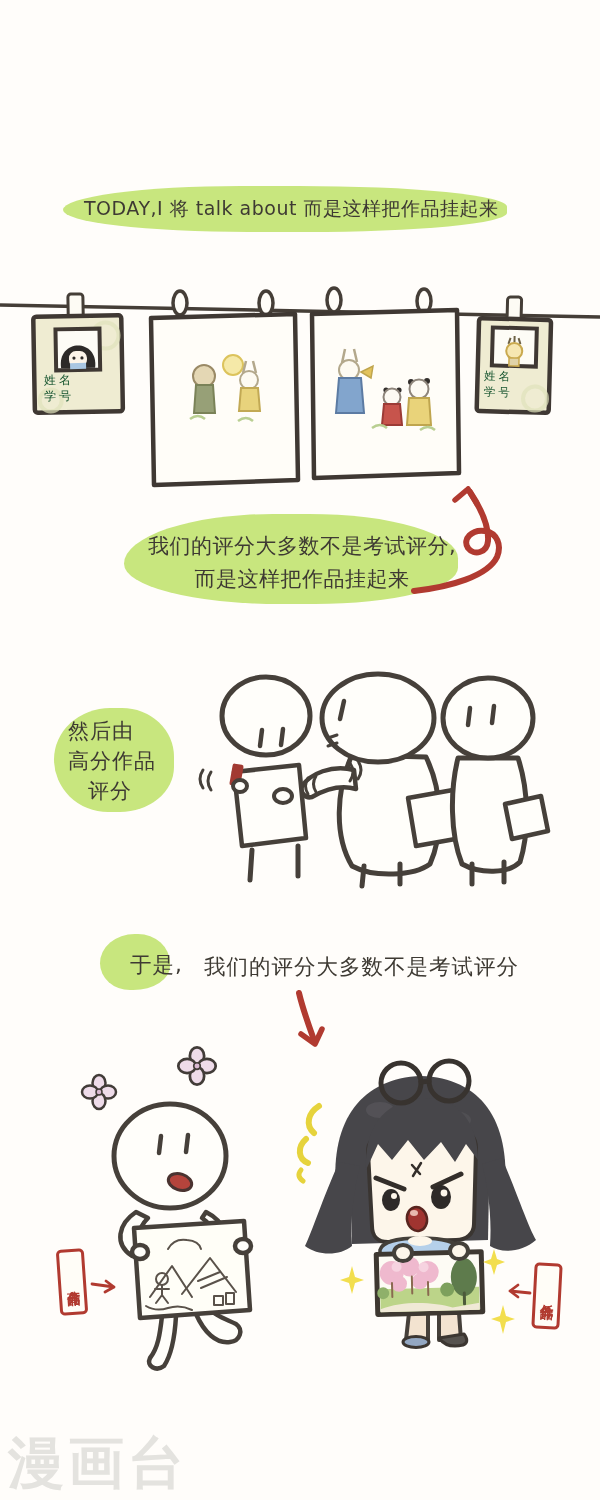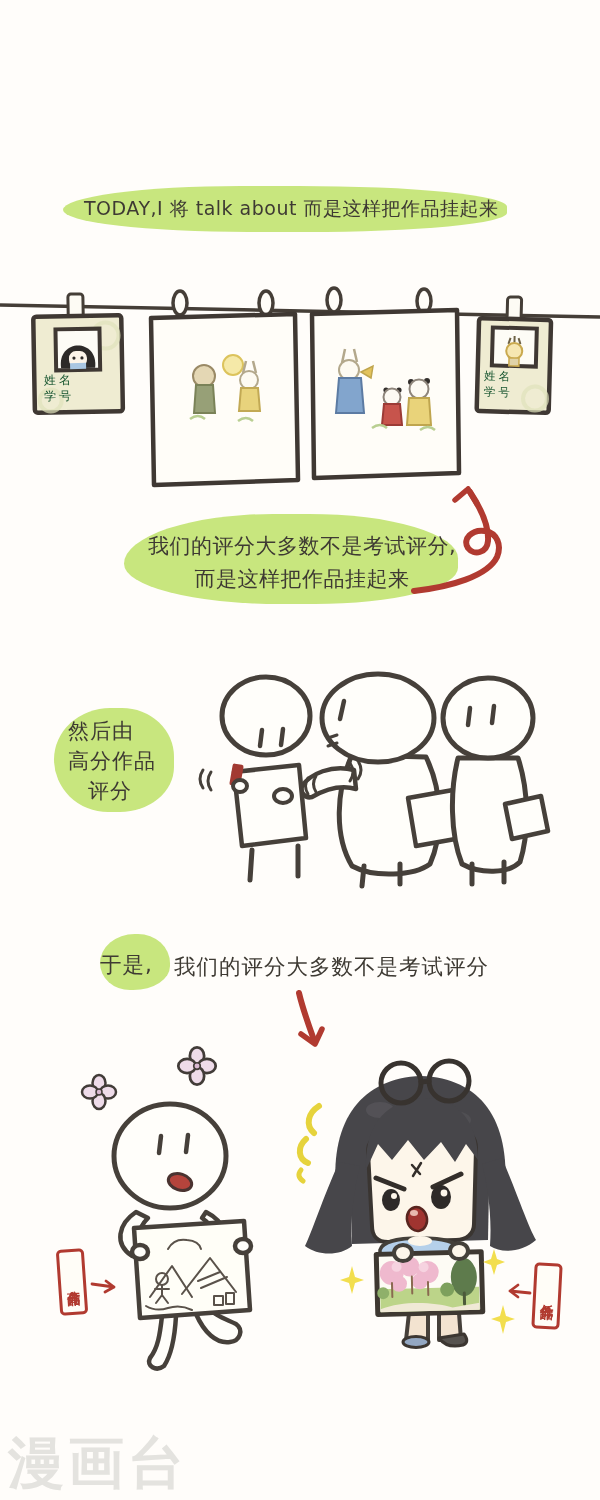--- a/index.html
+++ b/index.html
@@ -24,21 +24,21 @@
     left:84px;top:196px;width:410px;font-size:19px;letter-spacing:.5px;
     white-space:nowrap;
   }
   .hang-text{
     left:132px;top:530px;width:340px;text-align:center;
     font-size:21px;line-height:33px;letter-spacing:.5px;
   }
   .teacher-text{
     left:68px;top:716px;font-size:21px;line-height:30px;letter-spacing:1px;
   }
-  .situation-row{left:100px;top:950px;font-size:21.5px;letter-spacing:1px;white-space:nowrap;}
+  .situation-row{left:130px;top:950px;font-size:21.5px;letter-spacing:1px;white-space:nowrap;}
   .situation-rest{position:absolute;left:74px;top:2px;}
   .card-labels{font-size:12px;line-height:16px;letter-spacing:3px;color:#14532d;text-align:center;}
   .v-label{
     position:absolute;z-index:4;width:22px;height:60px;
     border:3px solid #b13a30;border-radius:5px;background:rgba(255,253,246,.92);
     color:#b13a30;font-size:13px;line-height:14px;font-weight:bold;
     writing-mode:vertical-rl;text-orientation:upright;
     display:flex;align-items:center;justify-content:center;letter-spacing:1px;
   }
   .watermark{

